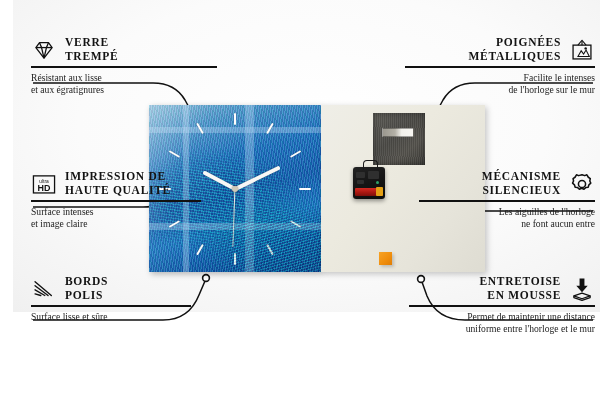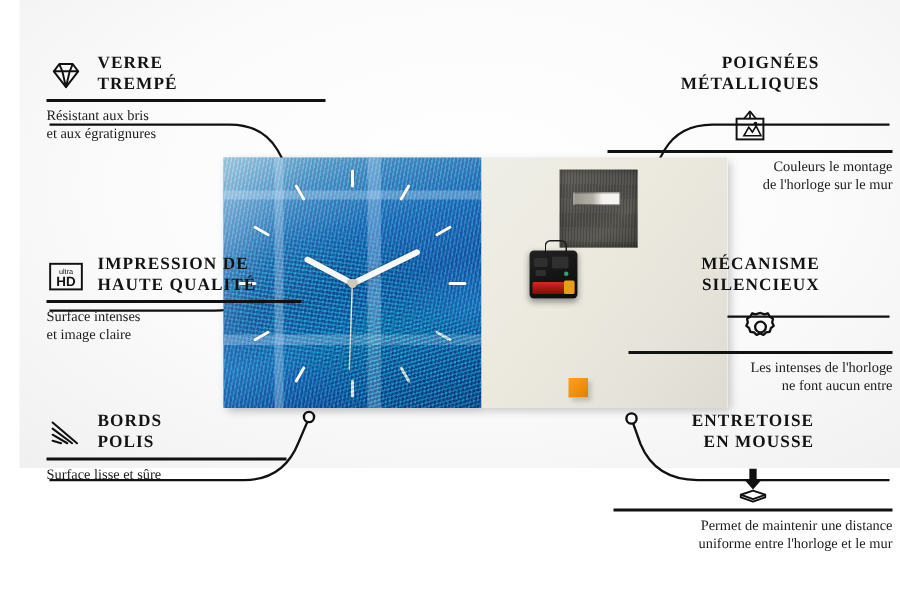--- a/index.html
+++ b/index.html
@@ -103,21 +103,21 @@
     line-height:1.18;text-transform:uppercase;
   }
   .callout .rule{height:1.4px;background:#111;margin:3px 0 4px;}
   .callout .sub{
     font-size:9.6px;color:#1c1c1c;line-height:1.28;font-family:"Liberation Serif", serif;
   }
   .callout.left .head{justify-content:flex-start;}
   .callout.left .title{text-align:left;}
   .callout.left .sub{text-align:left;}
   .callout.right{text-align:right;}
-  .callout.right .head{justify-content:flex-end;flex-direction:column;}
+  .callout.right .head{justify-content:flex-end;}
   .callout.right .title{text-align:right;}
   .callout.right .sub{text-align:right;}
   .ico{width:26px;height:26px;flex:0 0 26px;display:block;}
   .c-verre{left:18px;top:36px;width:186px;}
   .c-impression{left:18px;top:170px;width:170px;}
   .c-bords{left:18px;top:275px;width:160px;}
   .c-poignees{left:392px;top:36px;width:190px;}
   .c-mecanisme{left:406px;top:170px;width:176px;}
   .c-entretoise{left:396px;top:275px;width:186px;}
   svg.lines{position:absolute;left:0;top:0;width:600px;height:400px;pointer-events:none;}
@@ -200,21 +200,21 @@
             <path d="M21.5 7 L19 13 L16 26"></path>
         </g>
       </svg>
       <div class="title">
         <div>VERRE</div>
         <div>TREMPÉ</div>
       </div>
     </div>
     <div class="rule"></div>
     <div class="sub">
-      <div>Résistant aux bris</div>
+      <div>Résistant aux lisse</div>
       <div>et aux égratignures</div>
     </div>
   </div>
 
   <div class="callout left c-impression">
     <div class="head">
       <svg class="ico" viewBox="0 0 32 32">
         <rect x="3" y="6" width="26" height="21" fill="none" stroke="#111" stroke-width="1.6"></rect>
         <text x="16" y="14.5" font-family="Liberation Sans, sans-serif" font-size="6" text-anchor="middle" fill="#111">ultra</text>
         <text x="16" y="24" font-family="Liberation Sans, sans-serif" font-size="11" font-weight="bold" text-anchor="middle" fill="#111">HD</text>
@@ -261,41 +261,41 @@
       <svg class="ico" viewBox="0 0 32 32">
         <rect x="5" y="10" width="22" height="17" fill="none" stroke="#111" stroke-width="1.6"></rect>
         <path d="M11 24 L15 17 L18 21 L21 16 L25 24 Z" fill="none" stroke="#111" stroke-width="1.3"></path>
         <circle cx="20.5" cy="14" r="1.5" fill="#111"></circle>
         <path d="M16 10 L16 5" fill="none" stroke="#111" stroke-width="1.4"></path>
         <path d="M11 10 L16 4 L21 10" fill="none" stroke="#111" stroke-width="1.4" stroke-linejoin="round"></path>
       </svg>
     </div>
     <div class="rule"></div>
     <div class="sub">
-      <div>Couleurs le montage</div>
+      <div>Facilite le intenses</div>
       <div>de l'horloge sur le mur</div>
     </div>
   </div>
 
   <div class="callout right c-mecanisme">
     <div class="head">
       <div class="title">
         <div>MÉCANISME</div>
         <div>SILENCIEUX</div>
       </div>
       <svg class="ico" viewBox="0 0 32 32">
         <g fill="none" stroke="#111" stroke-width="1.9" stroke-linejoin="round">
           <path d="M16 4.5 l3.4 1.2 2.6 -1.0 1.8 3.0 2.4 1.6 -0.6 3.0 1.2 2.7 -2.3 2.0 -0.9 2.9 -3.0 0.5 -2.2 2.1 -2.8 -1.2 -2.8 1.2 -2.2 -2.1 -3.0 -0.5 -0.9 -2.9 -2.3 -2.0 1.2 -2.7 -0.6 -3.0 2.4 -1.6 1.8 -3.0 2.6 1.0 Z"></path>
           <circle cx="16" cy="16" r="4.4"></circle>
         </g>
       </svg>
     </div>
     <div class="rule"></div>
     <div class="sub">
-      <div>Les intenses de l'horloge</div>
+      <div>Les aiguilles de l'horloge</div>
       <div>ne font aucun entre</div>
     </div>
   </div>
 
   <div class="callout right c-entretoise">
     <div class="head">
       <div class="title">
         <div>ENTRETOISE</div>
         <div>EN MOUSSE</div>
       </div>

